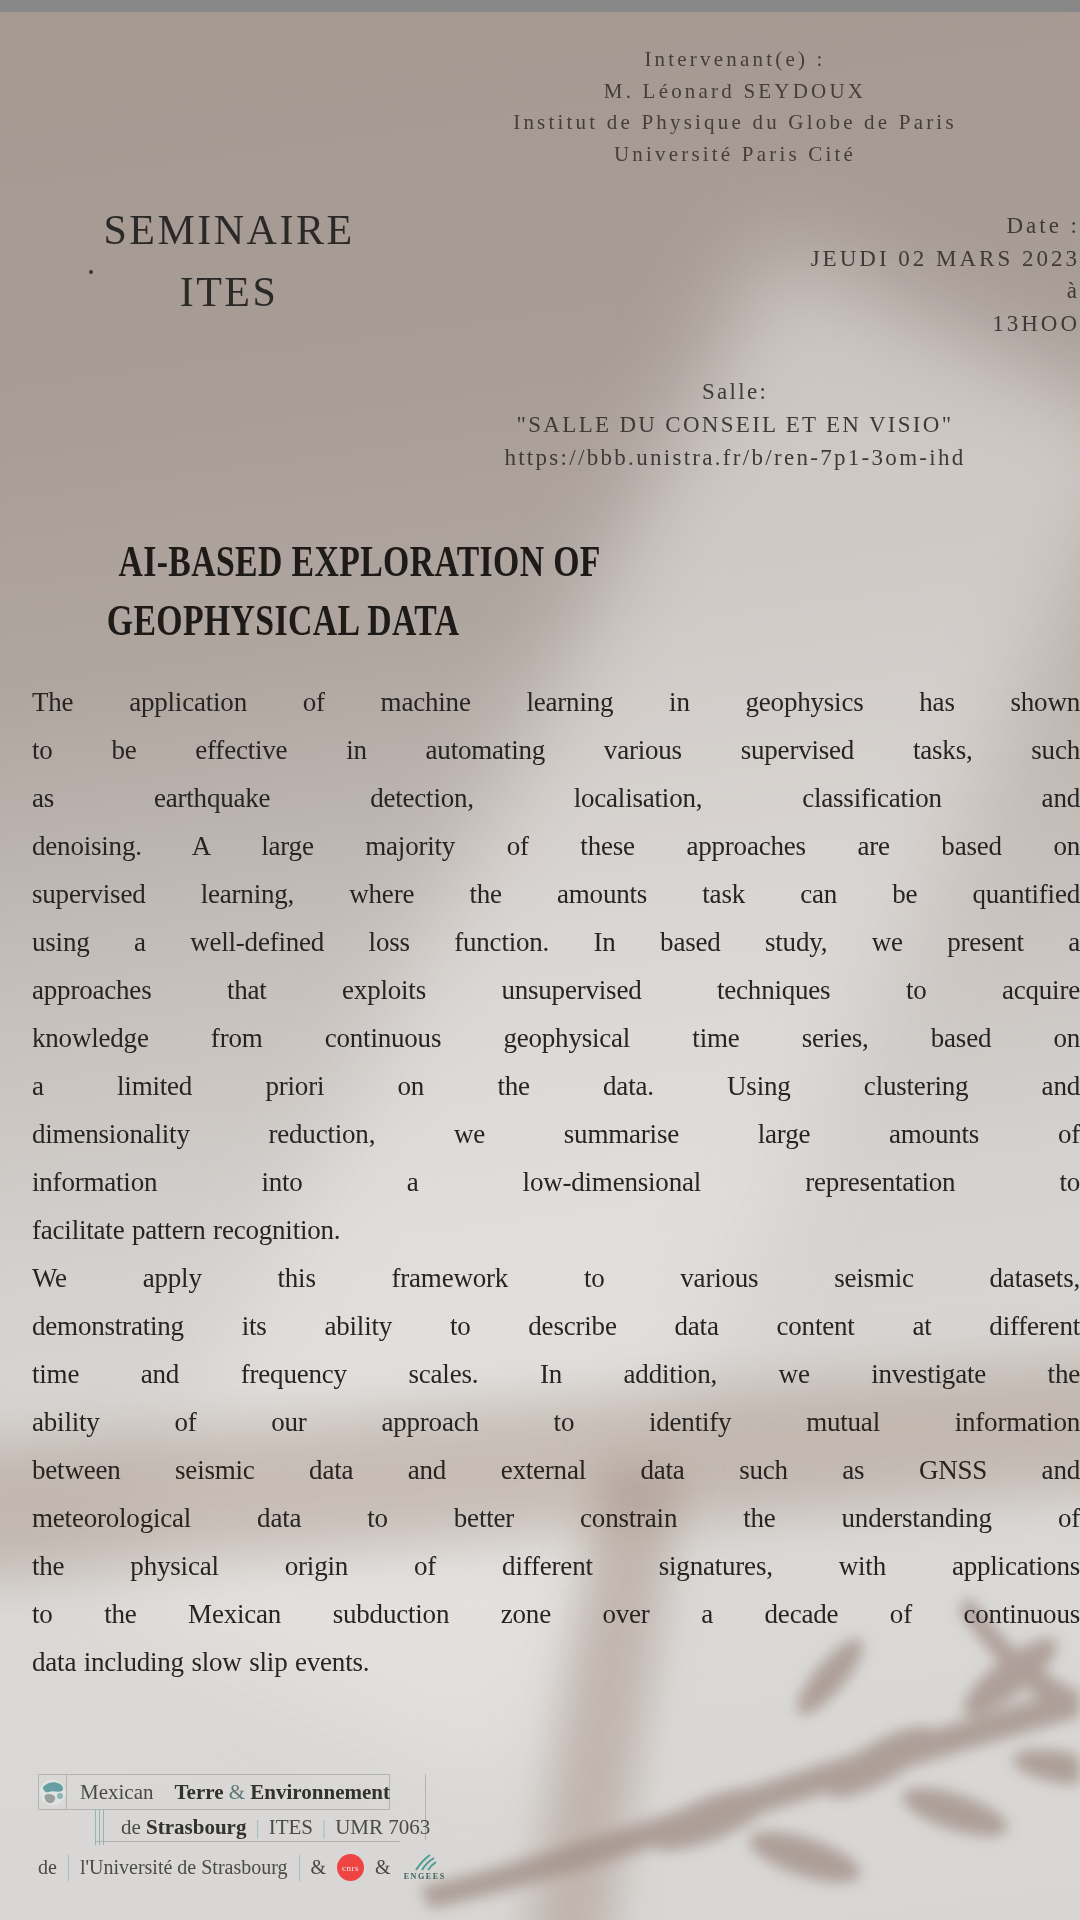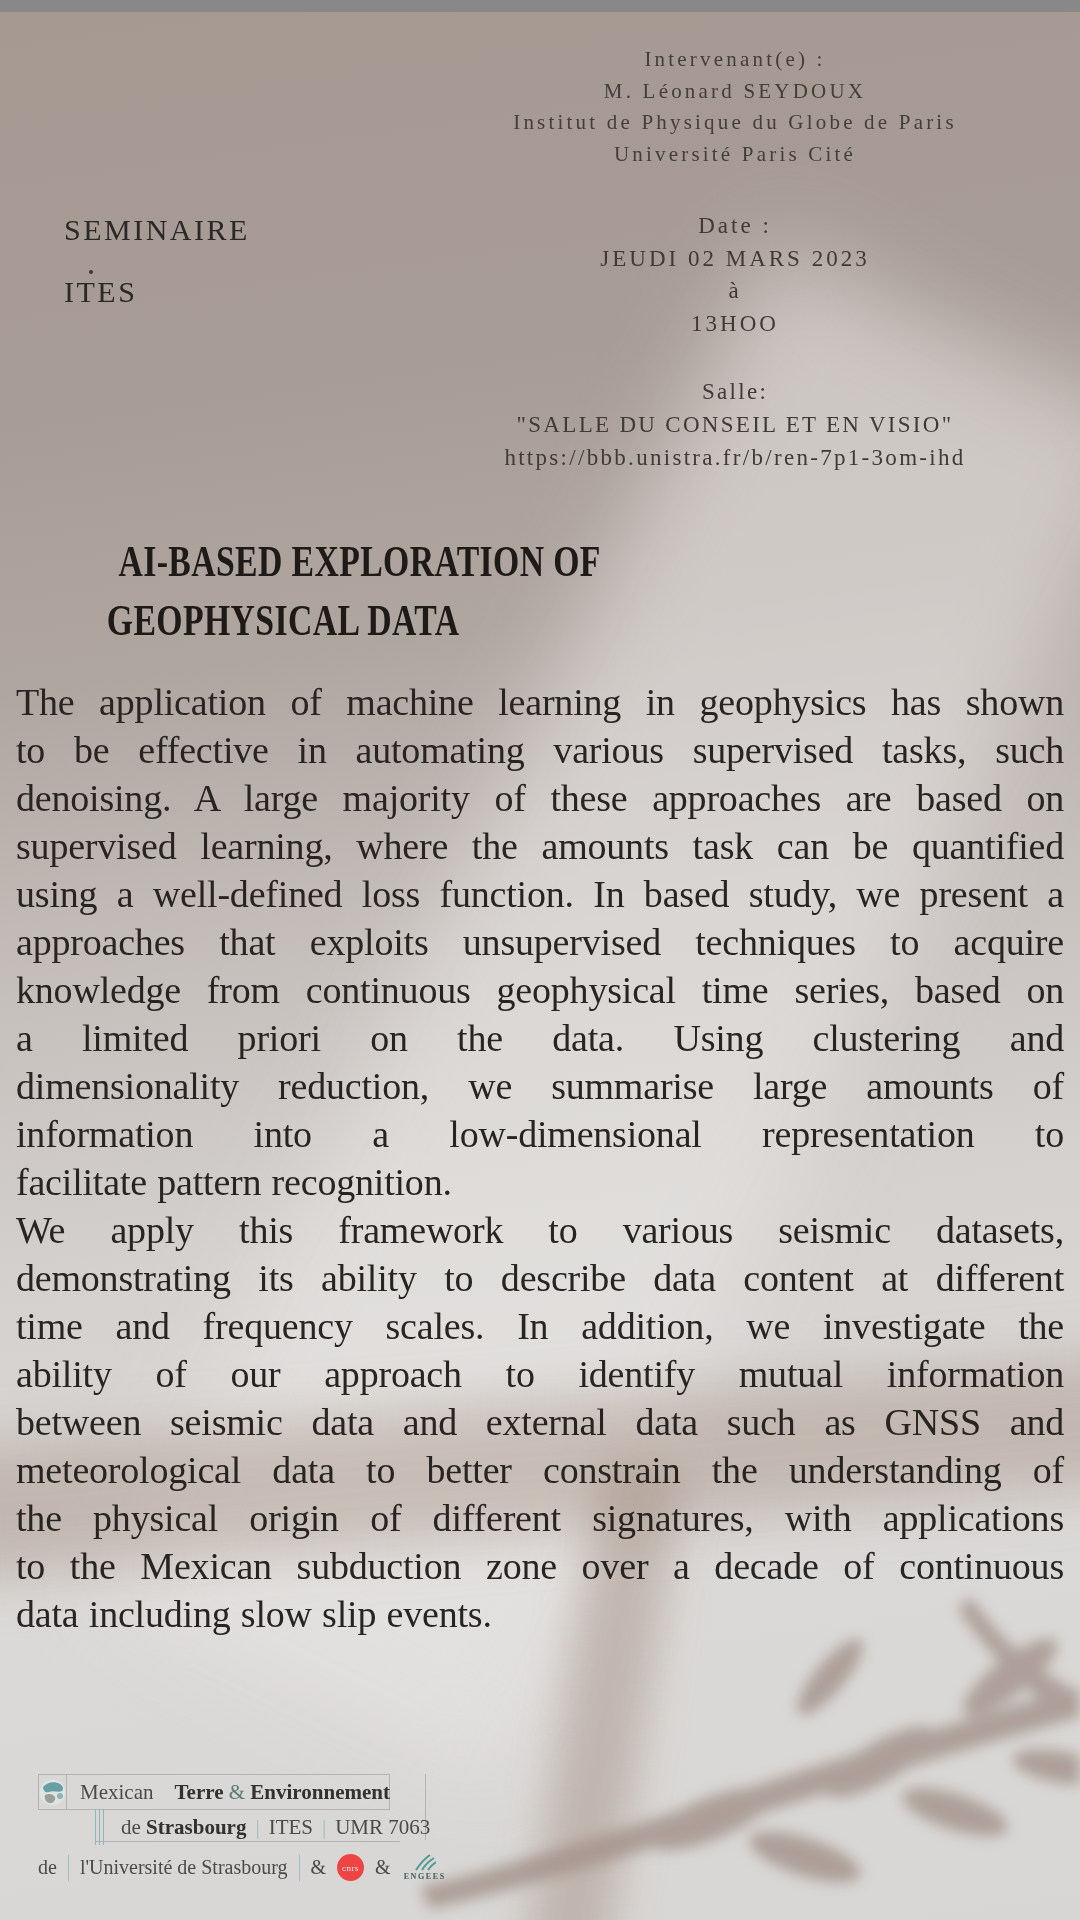--- a/index.html
+++ b/index.html
@@ -21,34 +21,34 @@
     background:rgba(162,140,127,0.42);transform:rotate(-4.5deg);filter:blur(26px);}
   .bg-stem{position:absolute;left:560px;top:1450px;width:82px;height:540px;
     background:rgba(162,140,127,0.45);transform:rotate(9deg);filter:blur(20px);}
   .bg-leaves{position:absolute;left:410px;top:1545px;width:670px;height:375px;
     opacity:.8;filter:blur(7px);}
   
   .layer{position:absolute;inset:0;z-index:2;}
   .speaker-block{position:absolute;top:32px;left:390px;width:690px;
     text-align:center;font-size:21px;line-height:31.5px;letter-spacing:3.2px;
     color:#443e3a;font-weight:300;}
-  .seminaire{position:absolute;top:187px;left:64px;width:330px;
-    font-size:30px;line-height:62px;letter-spacing:2.5px;color:#2b2927;font-weight:300;}
+  .seminaire{position:absolute;top:187px;left:64px;width:330px;text-align:center;
+    font-size:42px;line-height:62px;letter-spacing:2.5px;color:#2b2927;font-weight:300;}
   .stray-dot{position:absolute;left:89px;top:258px;width:4px;height:4px;
     border-radius:50%;background:#3a3530;}
-  .date-block{position:absolute;top:198px;left:390px;width:690px;text-align:center;
+  .date-block{position:absolute;top:198px;left:390px;width:690px;text-align:right;
     font-size:23px;line-height:32.5px;letter-spacing:3px;color:#3f3a36;font-weight:300;}
   .salle-block{position:absolute;top:363px;left:390px;width:690px;text-align:center;
     font-size:23px;line-height:33px;letter-spacing:2.3px;color:#3f3a36;font-weight:300;}
   .title-block{position:absolute;top:520px;left:38px;width:490px;text-align:center;
     font-size:45px;line-height:59px;font-weight:900;color:#1d1a17;}
   .title-line{display:inline-block;transform:scaleX(0.75);transform-origin:center;
     white-space:nowrap;letter-spacing:0.5px;}
-  .abstract{position:absolute;top:666px;left:16px;width:1048px;
-    font-size:38px;line-height:48px;color:#282421;}
+  .abstract{position:absolute;top:666px;left:32px;width:1048px;
+    font-size:27px;line-height:48px;color:#282421;}
   .abs-line{text-align:justify;text-align-last:justify;height:48px;
     letter-spacing:-0.2px;word-spacing:1px;}
   .abs-line.last{text-align-last:left;}
   
   .footer-logo{position:absolute;left:36px;top:1762px;width:420px;height:130px;
     font-size:21px;color:#4a4a48;z-index:2;}
   .logo-row1{position:absolute;left:2px;top:0;width:350px;height:34px;
     display:flex;align-items:center;border:1px solid rgba(165,168,166,0.75);}
   .globe-cell{width:40px;height:100%;border-right:1px solid rgba(165,168,166,0.75);
     display:flex;align-items:center;justify-content:center;box-sizing:border-box;}
@@ -128,20 +128,21 @@
     </div>
 
     <h1 class="title-block" style="margin:0;font-weight:900;">
       <span class="title-line">AI-BASED EXPLORATION OF</span><br>
       <span class="title-line">GEOPHYSICAL DATA</span>
     </h1>
 
     <div class="abstract">
         <div class="abs-line">The application of machine learning in geophysics has shown</div>
         <div class="abs-line">to be effective in automating various supervised tasks, such</div>
+        <div class="abs-line">as earthquake detection, localisation, classification and</div>
         <div class="abs-line">denoising. A large majority of these approaches are based on</div>
         <div class="abs-line">supervised learning, where the amounts task can be quantified</div>
         <div class="abs-line">using a well-defined loss function. In based study, we present a</div>
         <div class="abs-line">approaches that exploits unsupervised techniques to acquire</div>
         <div class="abs-line">knowledge from continuous geophysical time series, based on</div>
         <div class="abs-line">a limited priori on the data. Using clustering and</div>
         <div class="abs-line">dimensionality reduction, we summarise large amounts of</div>
         <div class="abs-line">information into a low-dimensional representation to</div>
         <div class="abs-line last">facilitate pattern recognition.</div>
         <div class="abs-line">We apply this framework to various seismic datasets,</div>

